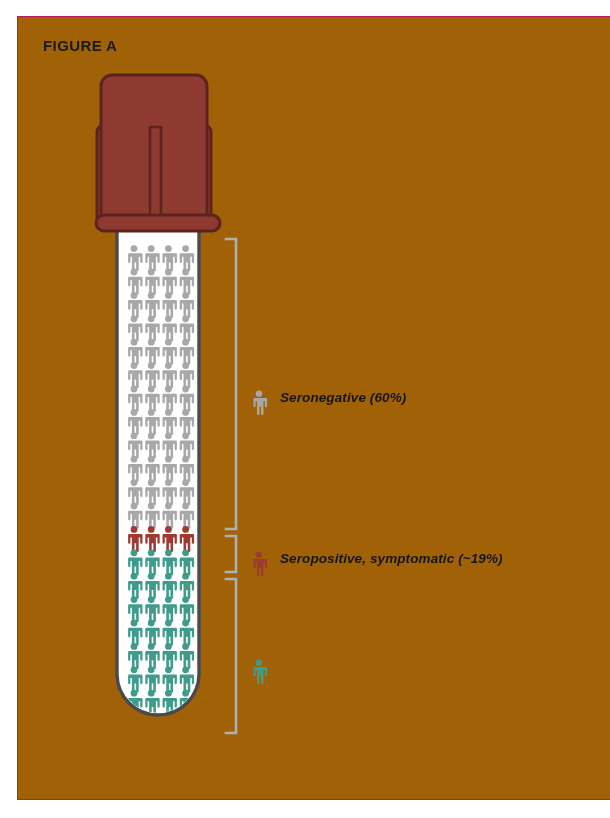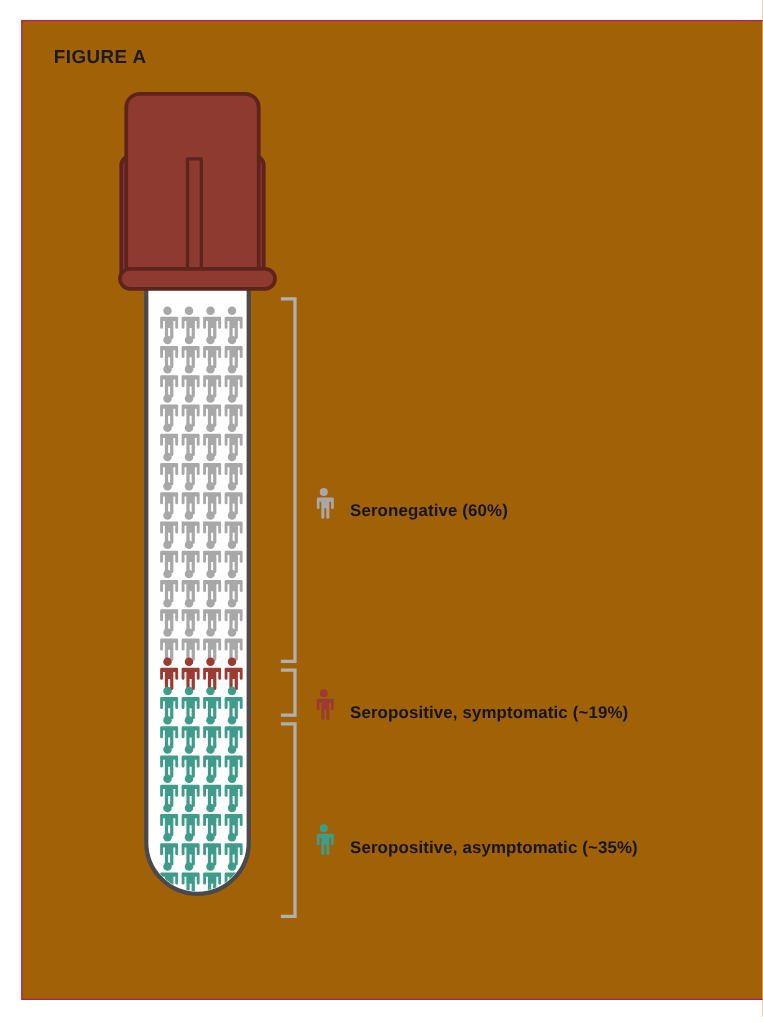--- a/index.html
+++ b/index.html
@@ -42,22 +42,23 @@
     left: 0;
     top: 0;
     width: 572px;
     height: 784px;
   }
 
   
   .legend-row {
     position: absolute;
     display: flex;
-    align-items: flex-end;
+    align-items: flex-start;
     gap: 12px;
+    font-style: italic;
   }
   .legend-label {
     font-size: 13.5px;
     font-weight: bold;
     color: #151515;
     white-space: nowrap;
     letter-spacing: 0.1px;
   }
   .legend-icon {
     width: 17px;
@@ -269,16 +270,15 @@
     <svg class="legend-icon" viewBox="0 0 18 27" xmlns="http://www.w3.org/2000/svg">
       <use href="#person-glyph" fill="#9d3b32"></use>
     </svg>
     <span class="legend-label">Seropositive, symptomatic (~19%)</span>
   </div>
 
   <div class="legend-row" id="legend-asymptomatic">
     <svg class="legend-icon" viewBox="0 0 18 27" xmlns="http://www.w3.org/2000/svg">
       <use href="#person-glyph" fill="#3f9c8b"></use>
     </svg>
-    <span class="legend-label">Seropositive, asymptomatic (~35%)</span>
   </div>
 
 </div>
 
 </body></html>

